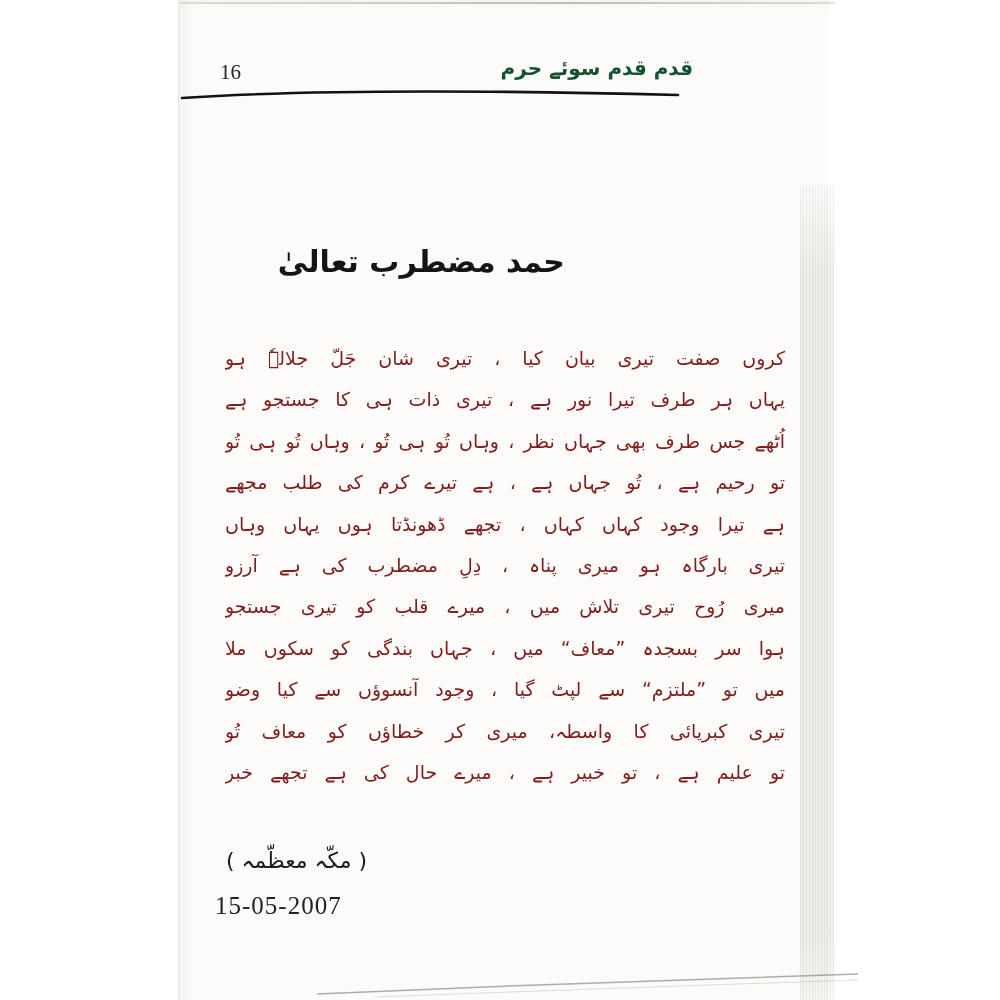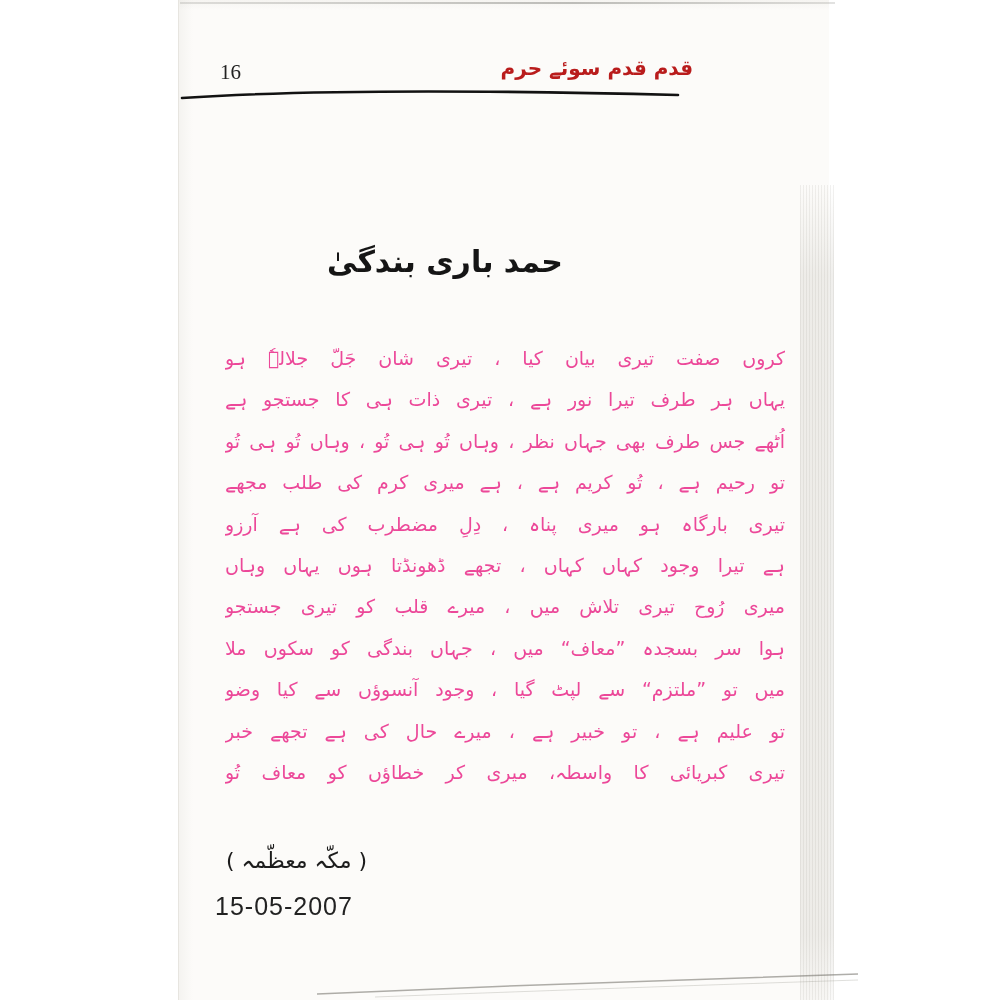--- a/index.html
+++ b/index.html
@@ -17,65 +17,65 @@
              background-image:
                repeating-linear-gradient(90deg, rgba(120,116,106,.10) 0 1px, rgba(0,0,0,0) 1px 3px),
                linear-gradient(180deg, rgba(205,202,194,0) 0, rgba(205,202,194,.30) 90px, rgba(205,202,194,.30) 92%, rgba(205,202,194,.10));}
   .page-top-edge{position:absolute;left:180px;top:2px;width:655px;height:2px;
              background:linear-gradient(90deg, rgba(140,140,135,.25), rgba(140,140,135,.55) 60%, rgba(140,140,135,.25));}
   .page-bottom-edge{position:absolute;left:315px;top:968px;width:545px;height:30px;}
   
   .page-number{position:absolute;left:220px;top:60px;font-family:"Liberation Serif",serif;
              font-weight:normal;font-size:21px;color:#222;}
   .running-title{position:absolute;right:307px;top:56px;font-size:20px;font-weight:bold;
-             direction:rtl;white-space:nowrap;color:#b91c1c;}
+             direction:rtl;white-space:nowrap;color:#14532d;}
   .header-rule{position:absolute;left:180px;top:86px;}
   
   .section-title{position:absolute;left:325px;top:244px;width:240px;text-align:center;
              font-size:30px;font-weight:bold;direction:rtl;white-space:nowrap;color:#151515;}
   
   .poem{position:absolute;left:225px;top:338px;width:560px;direction:rtl;}
-  .poem-line{height:41.4px;line-height:41.4px;font-size:19px;color:#ec4899;
+  .poem-line{height:41.4px;line-height:41.4px;font-size:19px;color:#7f1d1d;
              text-align:justify;text-align-last:justify;overflow:hidden;white-space:nowrap;}
   
   .footer-place{position:absolute;left:226px;top:848px;font-size:22px;direction:rtl;
              white-space:nowrap;color:#1c1c1c;}
-  .footer-date{position:absolute;left:215px;top:892px;font-family:Liberation Sans, sans-serif;
+  .footer-date{position:absolute;left:215px;top:892px;font-family:Liberation Serif, serif;
              font-size:25px;letter-spacing:1px;color:#222;}
 </style>
 </head>
 <body>
 
 <div class="photo">
 
   <div class="book-page"></div>
   <div class="page-stack-edge"></div>
   <div class="page-top-edge"></div>
 
   <div class="page-number">16</div>
   <div class="running-title">قدم قدم سوئے حرم</div>
 
   <svg class="header-rule" width="500" height="16" viewBox="0 0 500 16">
     <path d="M 2,12 C 120,4 300,4 498,9" stroke="#121212" stroke-width="2.6" fill="none" stroke-linecap="round"></path>
   </svg>
 
-  <div class="section-title">حمد باری بندگیٰ</div>
+  <div class="section-title">حمد مضطرب تعالیٰ</div>
 
   <div class="poem">
     <div class="poem-line">کروں صفت تیری بیان کیا ، تیری شان جَلّ جلالہٗ ہو</div>
     <div class="poem-line">یہاں ہر طرف تیرا نور ہے ، تیری ذات ہی کا جستجو ہے</div>
     <div class="poem-line">اُٹھے جس طرف بھی جہاں نظر ، وہاں تُو ہی تُو ، وہاں تُو ہی تُو</div>
-    <div class="poem-line">تو رحیم ہے ، تُو کریم ہے ، ہے میری کرم کی طلب مجھے</div>
+    <div class="poem-line">تو رحیم ہے ، تُو جہاں ہے ، ہے تیرے کرم کی طلب مجھے</div>
+    <div class="poem-line">ہے تیرا وجود کہاں کہاں ، تجھے ڈھونڈتا ہوں یہاں وہاں</div>
     <div class="poem-line">تیری بارگاہ ہو میری پناہ ، دِلِ مضطرب کی ہے آرزو</div>
-    <div class="poem-line">ہے تیرا وجود کہاں کہاں ، تجھے ڈھونڈتا ہوں یہاں وہاں</div>
     <div class="poem-line">میری رُوح تیری تلاش میں ، میرے قلب کو تیری جستجو</div>
     <div class="poem-line">ہوا سر بسجدہ ”معاف“ میں ، جہاں بندگی کو سکوں ملا</div>
     <div class="poem-line">میں تو ”ملتزم“ سے لپٹ گیا ، وجود آنسوؤں سے کیا وضو</div>
+    <div class="poem-line">تیری کبریائی کا واسطہ، میری کر خطاؤں کو معاف تُو</div>
     <div class="poem-line">تو علیم ہے ، تو خبیر ہے ، میرے حال کی ہے تجھے خبر</div>
-    <div class="poem-line">تیری کبریائی کا واسطہ، میری کر خطاؤں کو معاف تُو</div>
   </div>
 
   <div class="footer-place">( مکّہ معظّمہ )</div>
   <div class="footer-date">15-05-2007</div>
 
   <svg class="page-bottom-edge" width="545" height="30" viewBox="0 0 545 30">
     <path d="M 2,26 C 180,18 400,10 543,6" stroke="rgba(110,108,100,0.55)" stroke-width="1.6" fill="none"></path>
     <path d="M 60,29 C 220,23 420,16 543,12" stroke="rgba(150,148,140,0.30)" stroke-width="1" fill="none"></path>
   </svg>
 

